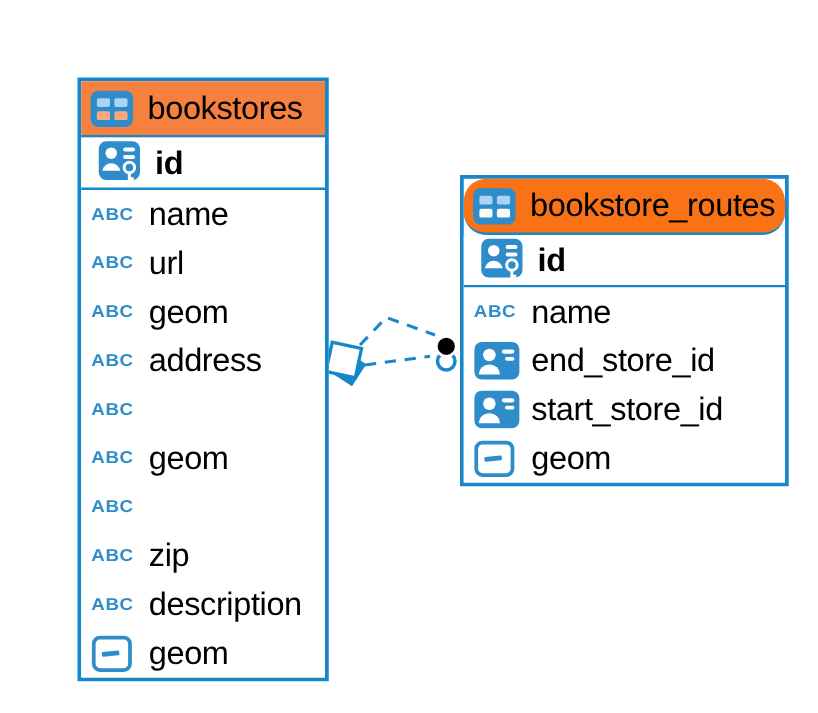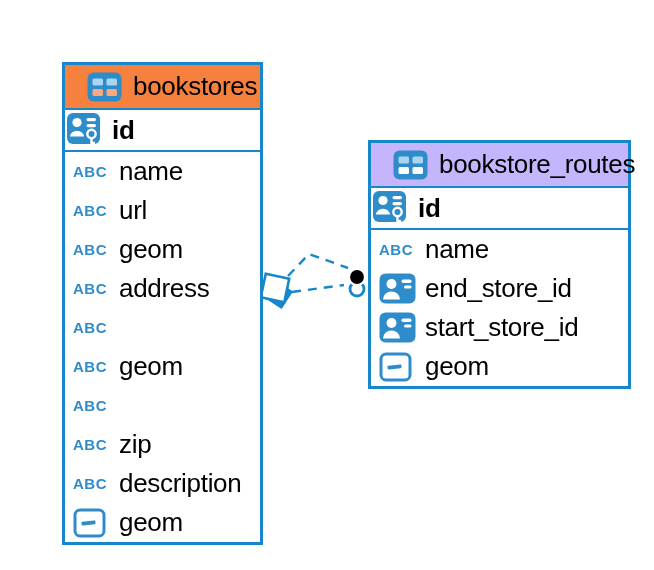--- a/index.html
+++ b/index.html
@@ -16,30 +16,30 @@
   }
   .connector{position:absolute;left:0;top:0;z-index:1;}
   .dash{stroke:var(--blue);stroke-width:2.4;fill:none;stroke-dasharray:9 7;}
   .etable{
     position:absolute;z-index:2;background:#fff;
     border:3px solid var(--blue);
   }
   .t-bookstores{left:62px;top:62px;width:201px;}
   .t-routes{left:368px;top:140px;width:263px;}
   .thead{
-    height:45px;display:flex;align-items:center;gap:8px;padding-left:22px;
+    height:45px;display:flex;align-items:center;gap:8px;padding-left:7px;
     border-bottom:2px solid var(--blue);
   }
   .thead.orange{background:#F6813E;--hdrcell:#F9A97E;}
-  .thead.gray{background:#c4b5fd;--hdrcell:#FBFBFB;}
+  .thead.gray{background:#f97316;border-radius:18px;--hdrcell:#FBFBFB;}
   .cell-top{fill:var(--cellblue);}
   .cell-bot{fill:var(--hdrcell,#fff);}
   .ttitle{font-size:26px;color:var(--ink);white-space:nowrap;letter-spacing:-0.3px;}
   .idrow{
-    height:42px;display:flex;align-items:center;gap:8px;padding-left:1px;
+    height:42px;display:flex;align-items:center;gap:8px;padding-left:13px;
     border-bottom:2px solid var(--blue);background:#fff;
   }
   .idrow .cname{font-weight:bold;}
   .crow{
     height:39px;display:flex;align-items:center;gap:8px;padding-left:8px;background:#fff;
   }
   .iconzone{
     width:38px;min-width:38px;display:flex;align-items:center;justify-content:flex-start;
   }
   .cname{font-size:26px;color:var(--ink);white-space:nowrap;letter-spacing:-0.3px;}

